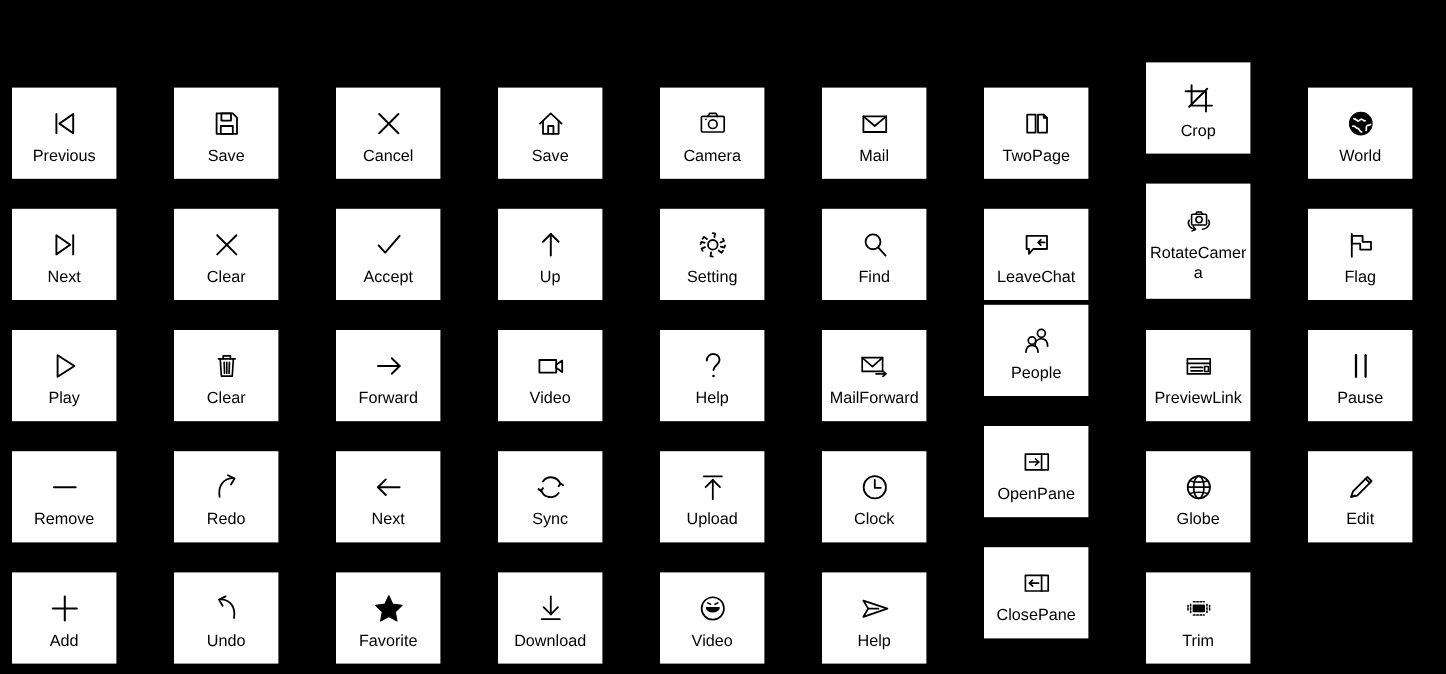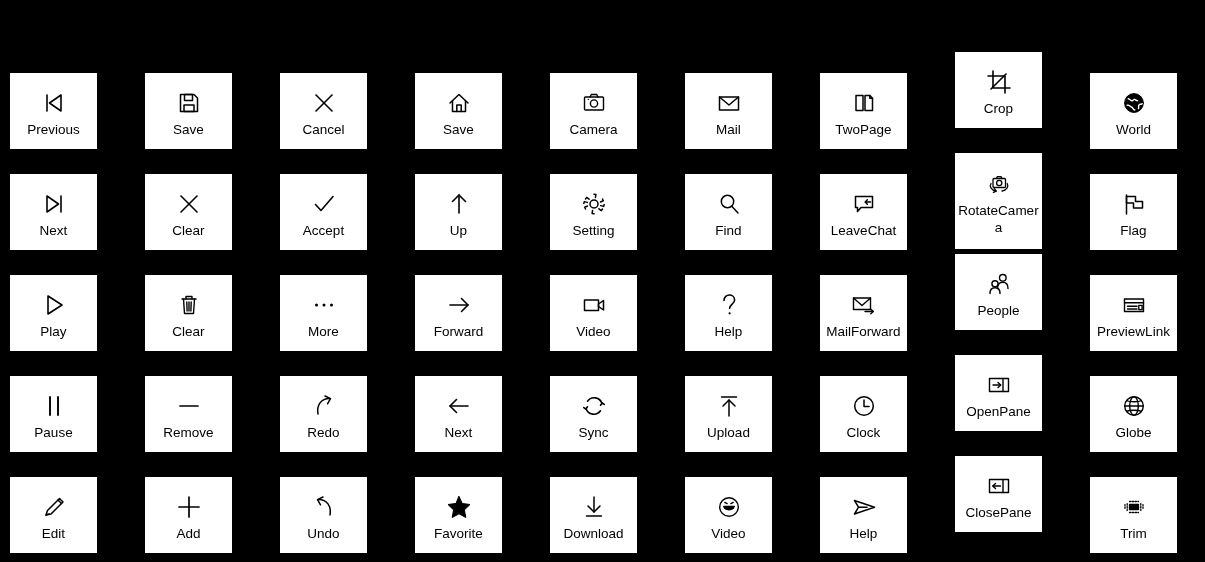--- a/index.html
+++ b/index.html
@@ -323,32 +323,20 @@
             <line x1="19.2" y1="14" x2="18.9" y2="23"></line>
           </svg>
         </div>
         <div class="label">Clear</div>
       </div>
     </div>
     <div class="cell">
       <div class="tile">
         <div class="glyph">
           <svg width="34" height="34" viewBox="0 0 34 34" fill="none" stroke="#000" stroke-width="1.6" stroke-linecap="round" stroke-linejoin="round">
-            <circle cx="9.5" cy="17" r="1.5" fill="#000" stroke="none"></circle>
-            <circle cx="17" cy="17" r="1.5" fill="#000" stroke="none"></circle>
-            <circle cx="24.5" cy="17" r="1.5" fill="#000" stroke="none"></circle>
-          </svg>
-        </div>
-        <div class="label">More</div>
-      </div>
-    </div>
-    <div class="cell">
-      <div class="tile">
-        <div class="glyph">
-          <svg width="34" height="34" viewBox="0 0 34 34" fill="none" stroke="#000" stroke-width="1.6" stroke-linecap="round" stroke-linejoin="round">
             <line x1="8" y1="17" x2="26" y2="17"></line>
             <path d="M19.5 10.5 L26 17 L19.5 23.5"></path>
           </svg>
         </div>
         <div class="label">Forward</div>
       </div>
     </div>
     <div class="cell">
       <div class="tile">
         <div class="glyph">

